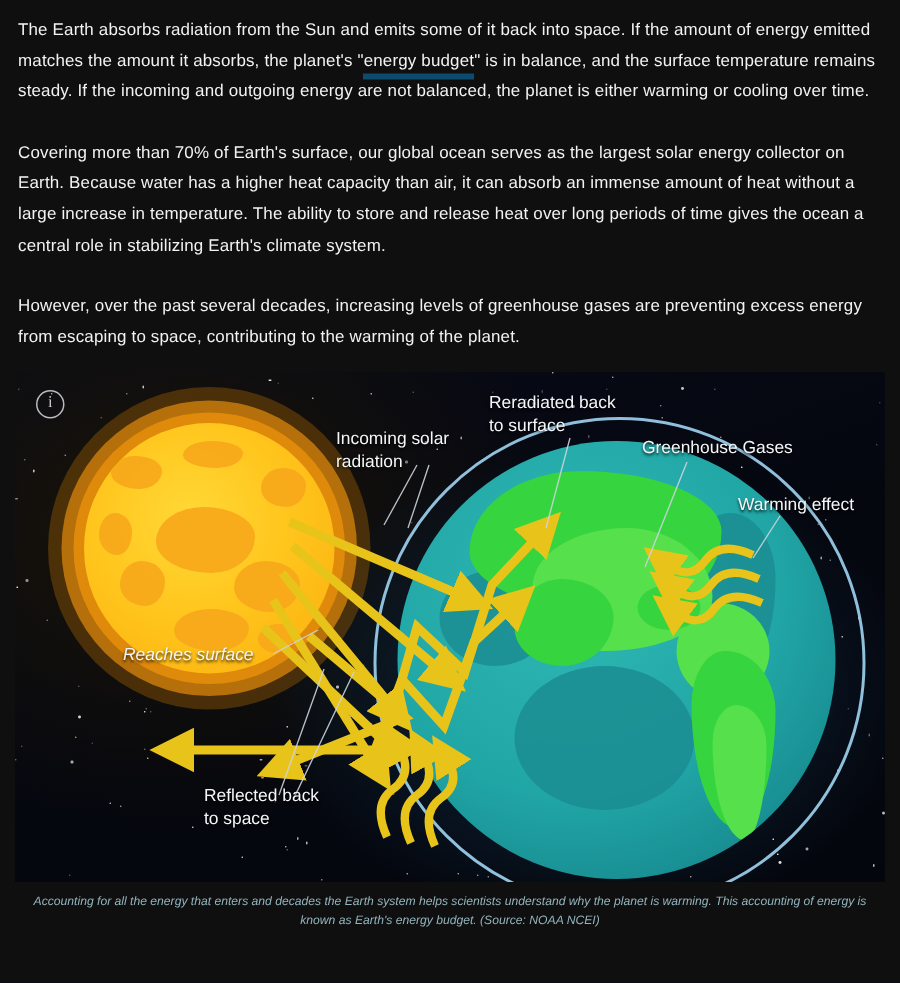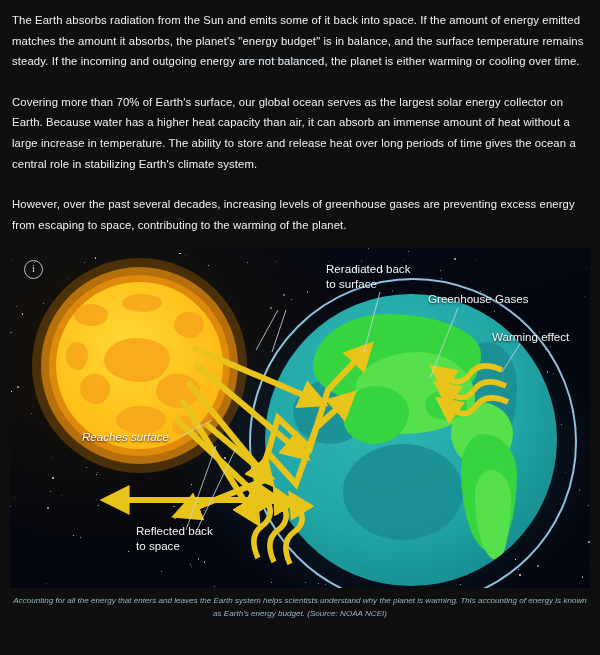--- a/index.html
+++ b/index.html
@@ -18,22 +18,22 @@
     color:#f2f2f2;
     font-size:11.3px;
     line-height:20.6px;
     margin:0 0 20px 0;
     letter-spacing:0.01em;
   }
   .para:last-of-type{margin-bottom:14px;}
   .link{
     color:#f2f2f2;
     text-decoration:none;
-    border-bottom:1px solid #0c4a6e;
-    padding-bottom:12px;
+    border-bottom:4px solid #0c4a6e;
+    padding-bottom:2px;
   }
   .figure{
     position:absolute;
     left:10px;
     top:248px;
     width:580px;
     height:340px;
     overflow:hidden;
     background:#060a16;
   }
@@ -277,20 +277,21 @@
       <path d="M276,62 L262,104"></path>
       <path d="M370,44 L354,104"></path>
       <path d="M448,60 L420,130"></path>
       <path d="M510,96 L492,124"></path>
       <path d="M172,188 L202,172"></path>
       <path name="leader-reflected-a" d="M206,198 L176,282"></path>
       <path d="M226,200 L186,284"></path>
     </g>
   </svg>
 
+  <div class="lbl" style="left:214px;top:38px;width:120px;">Incoming solar<br>radiation</div>
   <div class="lbl" style="left:418px;top:44px;width:140px;">Greenhouse Gases</div>
   <div class="lbl" style="left:316px;top:14px;width:120px;">Reradiated back<br>to surface</div>
   <div class="lbl" style="left:482px;top:82px;width:110px;">Warming effect</div>
   <div class="lbl" style="left:72px;top:182px;width:120px;font-style:italic;">Reaches surface</div>
   <div class="lbl" style="left:126px;top:276px;width:120px;">Reflected back<br>to space</div>
 </div>
 
-<div class="caption">Accounting for all the energy that enters and leaves the Earth system helps scientists understand why the planet is warming. This accounting of energy is known as Earth's energy budget. (Source: NOAA NCEI)</div>
+<div class="caption">Accounting for all the energy that enters and decades the Earth system helps scientists understand why the planet is warming. This accounting of energy is known as Earth's energy budget. (Source: NOAA NCEI)</div>
 
 </body></html>

